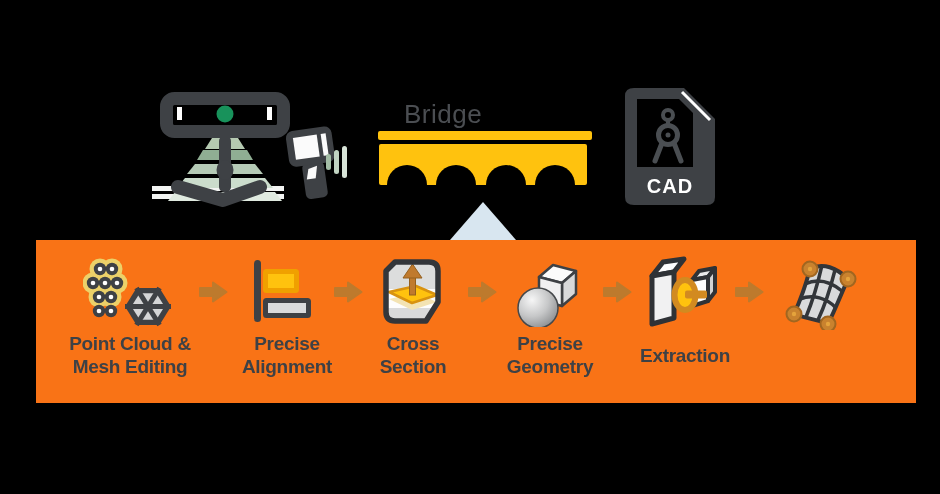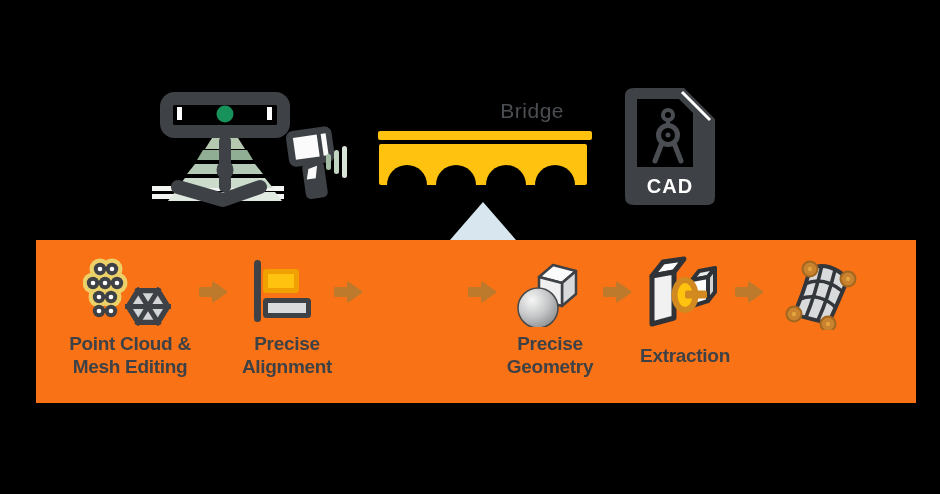--- a/index.html
+++ b/index.html
@@ -1,22 +1,22 @@
 <!DOCTYPE html>
 <html><head>
 <meta charset="utf-8">
 <style>
   html,body{margin:0;padding:0;background:#000;}
   #stage{position:relative;width:940px;height:494px;background:#000;overflow:hidden;
          font-family:"Liberation Sans",sans-serif;}
   .abs{position:absolute;}
   
   .scanner-svg{left:150px;top:80px;width:220px;height:150px;}
-  .bridge-label{left:404px;top:99px;width:160px;text-align:right;
-                font-size:21px;color:#4b4e52;letter-spacing:.5px;}
+  .bridge-label{left:404px;top:99px;width:160px;text-align:left;
+                font-size:26px;color:#4b4e52;letter-spacing:.5px;}
   .bridge-svg{left:375px;top:125px;width:220px;height:85px;}
   .cad-svg{left:622px;top:85px;width:98px;height:124px;}
   .cad-text{font-family:"Liberation Sans",sans-serif;font-weight:bold;font-size:20px;
             letter-spacing:1px;}
   
   .band{left:36px;top:240px;width:880px;height:163px;background:#f97316;}
   .band-notch{left:450px;top:202px;width:0;height:0;
               border-left:33px solid transparent;border-right:33px solid transparent;
               border-bottom:38px solid #d8e6f0;}
   .flow-item{position:absolute;top:14px;width:160px;}
@@ -147,20 +147,43 @@
         <svg width="75" height="66" viewBox="0 0 75 66">
           <rect x="4" y="1" width="7" height="62" rx="3.5" fill="#3e4145"></rect>
           <rect x="15.5" y="12.5" width="31" height="19" rx="1" fill="#ffc20e" stroke="#f0a000" stroke-width="5"></rect>
           <rect x="15.5" y="41.5" width="43" height="15" rx="1" fill="#dadbdc" stroke="#3e4145" stroke-width="5"></rect>
         </svg>
       </div>
       <div class="flow-label">Precise
 Alignment</div>
     </div>
 
+    <div class="flow-item" style="left:297px">
+      <div class="icon-row">
+        <svg width="64" height="68" viewBox="0 0 64 68">
+          <defs>
+            <clipPath id="csClip">
+              <path d="M 14 4 H 48 Q 57 4 57 13 V 44 L 45 63 H 14 Q 5 63 5 54 V 13 Z"></path>
+            </clipPath>
+          </defs>
+          <path d="M 14 4 H 48 Q 57 4 57 13 V 44 L 45 63 H 14 Q 5 63 5 54 V 13 Z" fill="#fdfdfd"></path>
+          <g clip-path="url(#csClip)">
+            <rect x="5" y="4" width="52" height="27" fill="#dcdddd"></rect>
+            <rect x="5" y="50" width="52" height="13" fill="#d9dadb"></rect>
+            <polygon points="8,41 35,35 56,44 31,52" fill="#f3e3b3"></polygon>
+            <polygon points="8,34 35,28 56,37 31,45" fill="#ffc20e" stroke="#d8920f" stroke-width="2.5" stroke-linejoin="round"></polygon>
+            <rect x="28.5" y="13" width="6" height="24" fill="#c07a2e" stroke="#94601f" stroke-width="1"></rect>
+            <polygon points="22,20 31.5,6 41,20" fill="#c07a2e" stroke="#94601f" stroke-width="1" stroke-linejoin="round"></polygon>
+          </g>
+          <path d="M 14 4 H 48 Q 57 4 57 13 V 44 L 45 63 H 14 Q 5 63 5 54 V 13 Z" fill="none" stroke="#33363a" stroke-width="5.5" stroke-linejoin="round"></path>
+        </svg>
+      </div>
+      <div class="flow-label">Cross
+Section</div>
+    </div>
 
     <div class="flow-item" style="left:434px">
       <div class="icon-row">
         <svg width="70" height="70" viewBox="0 0 70 70">
           <defs>
             <radialGradient id="sphGrad" cx="35%" cy="30%" r="75%">
               <stop offset="0%" stop-color="#f6f6f6"></stop>
               <stop offset="55%" stop-color="#c6c7c8"></stop>
               <stop offset="100%" stop-color="#8e9092"></stop>
             </radialGradient>

